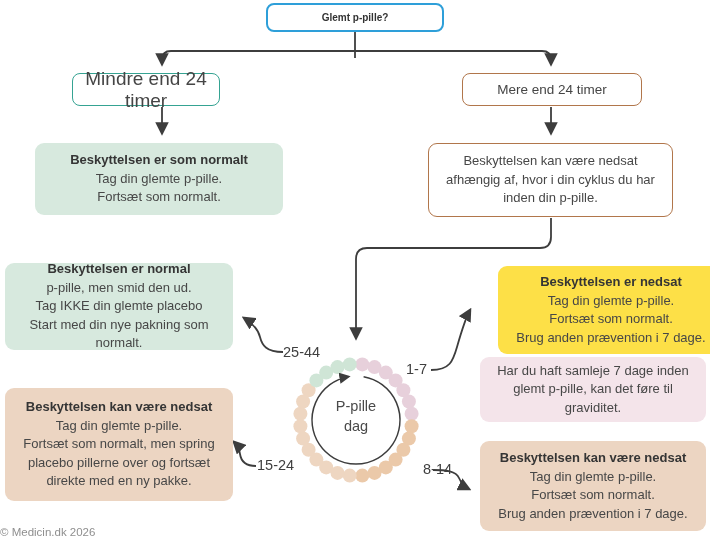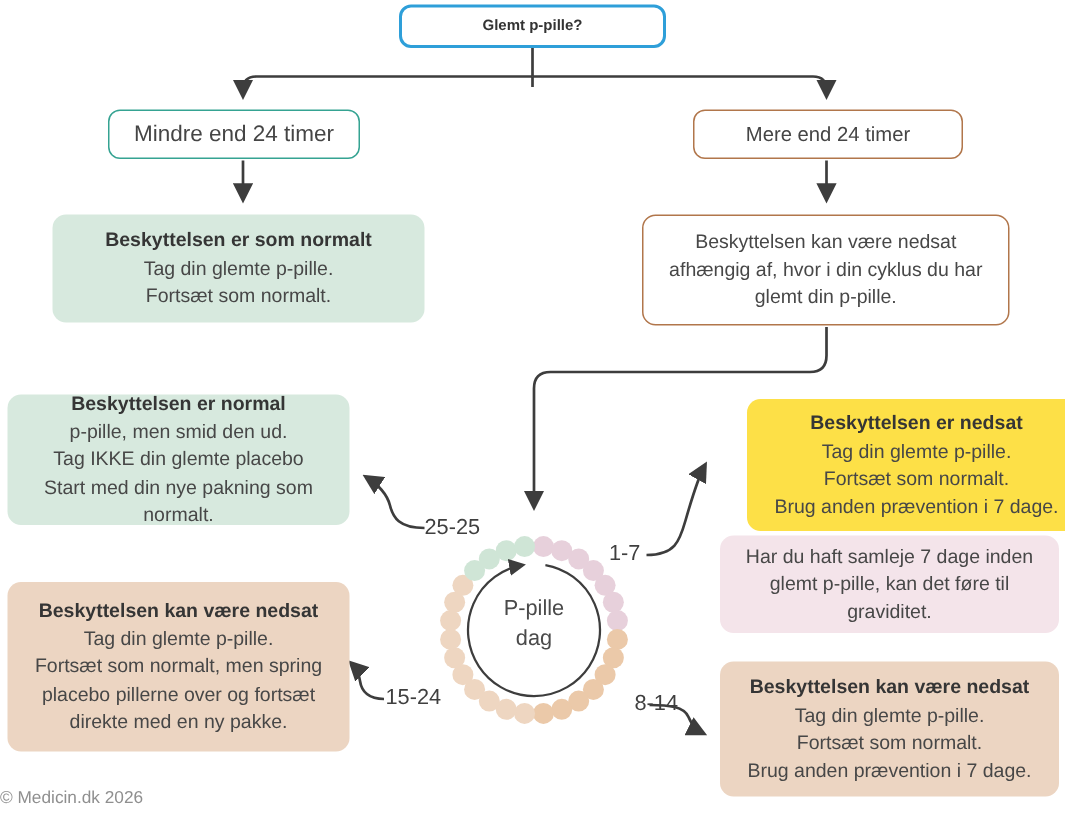--- a/index.html
+++ b/index.html
@@ -6,21 +6,21 @@
   body{font-family:"Liberation Sans","DejaVu Sans",sans-serif;}
   #stage{position:relative;width:710px;height:550px;background:#ffffff;overflow:hidden;}
   svg.layer{position:absolute;left:0;top:0;pointer-events:none;}
   .box{position:absolute;box-sizing:border-box;border-radius:9px;display:flex;flex-direction:column;
        justify-content:center;align-items:center;text-align:right;font-size:13px;line-height:18.5px;color:#474747;}
   .box-title{font-weight:bold;color:#353535;}
   .node{position:absolute;box-sizing:border-box;border-radius:8px;background:#fff;display:flex;
         align-items:center;justify-content:center;text-align:center;color:#454545;}
   #title-box{left:266px;top:3px;width:178px;height:29px;border:2px solid #2e9fd9;
              font-weight:bold;font-size:10px;color:#333;}
-  #branch-left{left:72px;top:73px;width:168px;height:33px;border:1.5px solid #35a392;font-size:15px;}
+  #branch-left{left:72px;top:73px;width:148px;height:33px;border:1.5px solid #35a392;font-size:19px;}
   #branch-right{left:462px;top:73px;width:180px;height:33px;border:1.5px solid #b1764b;font-size:13.5px;}
   #result-left{left:35px;top:143px;width:248px;height:72px;background:#d7e9de;}
   #result-right{left:428px;top:143px;width:245px;height:74px;background:#fff;border:1.5px solid #b1764b;}
   #out-25-28{left:5px;top:263px;width:228px;height:87px;background:#d7e9de;}
   #out-15-24{left:5px;top:388px;width:228px;height:113px;background:#ecd5c2;}
   #out-1-7{left:480px;top:266px;width:226px;height:88px;background:#fde047;margin-left:18px;}
   #out-1-7-note{left:480px;top:357px;width:226px;height:65px;background:#f4e4ea;}
   #out-8-14{left:480px;top:441px;width:226px;height:90px;background:#ecd5c2;}
   .day-label{position:absolute;font-size:14.5px;color:#3f3f3f;white-space:nowrap;}
   #lbl-25-28{left:283px;top:344px;}
@@ -103,21 +103,21 @@
 
   <div id="result-left" class="box">
     <div class="box-title">Beskyttelsen er som normalt</div>
     <div class="box-line">Tag din glemte p-pille.</div>
     <div class="box-line">Fortsæt som normalt.</div>
   </div>
 
   <div id="result-right" class="box">
     <div class="box-line">Beskyttelsen kan være nedsat</div>
     <div class="box-line">afhængig af, hvor i din cyklus du har</div>
-    <div class="box-line">glemt din p-pille.</div>
+    <div class="box-line">inden din p-pille.</div>
   </div>
 
   <div id="out-25-28" class="box">
     <div class="box-title">Beskyttelsen er normal</div>
     <div class="box-line">p-pille, men smid den ud.</div>
     <div class="box-line">Tag IKKE din glemte placebo</div>
     <div class="box-line">Start med din nye pakning som</div>
     <div class="box-line">normalt.</div>
   </div>
 
@@ -149,16 +149,16 @@
     <div class="box-line">Brug anden prævention i 7 dage.</div>
   </div>
 
   <div id="cycle-center">
     <div>P-pille</div>
     <div>dag</div>
   </div>
   <div id="lbl-1-7" class="day-label">1-7</div>
   <div id="lbl-8-14" class="day-label">8-14</div>
   <div id="lbl-15-24" class="day-label">15-24</div>
-  <div id="lbl-25-28" class="day-label">25-25</div>
+  <div id="lbl-25-28" class="day-label">25-44</div>
 
   <div id="footer">© Medicin.dk 2026</div>
 </div>
 
 </body></html>

